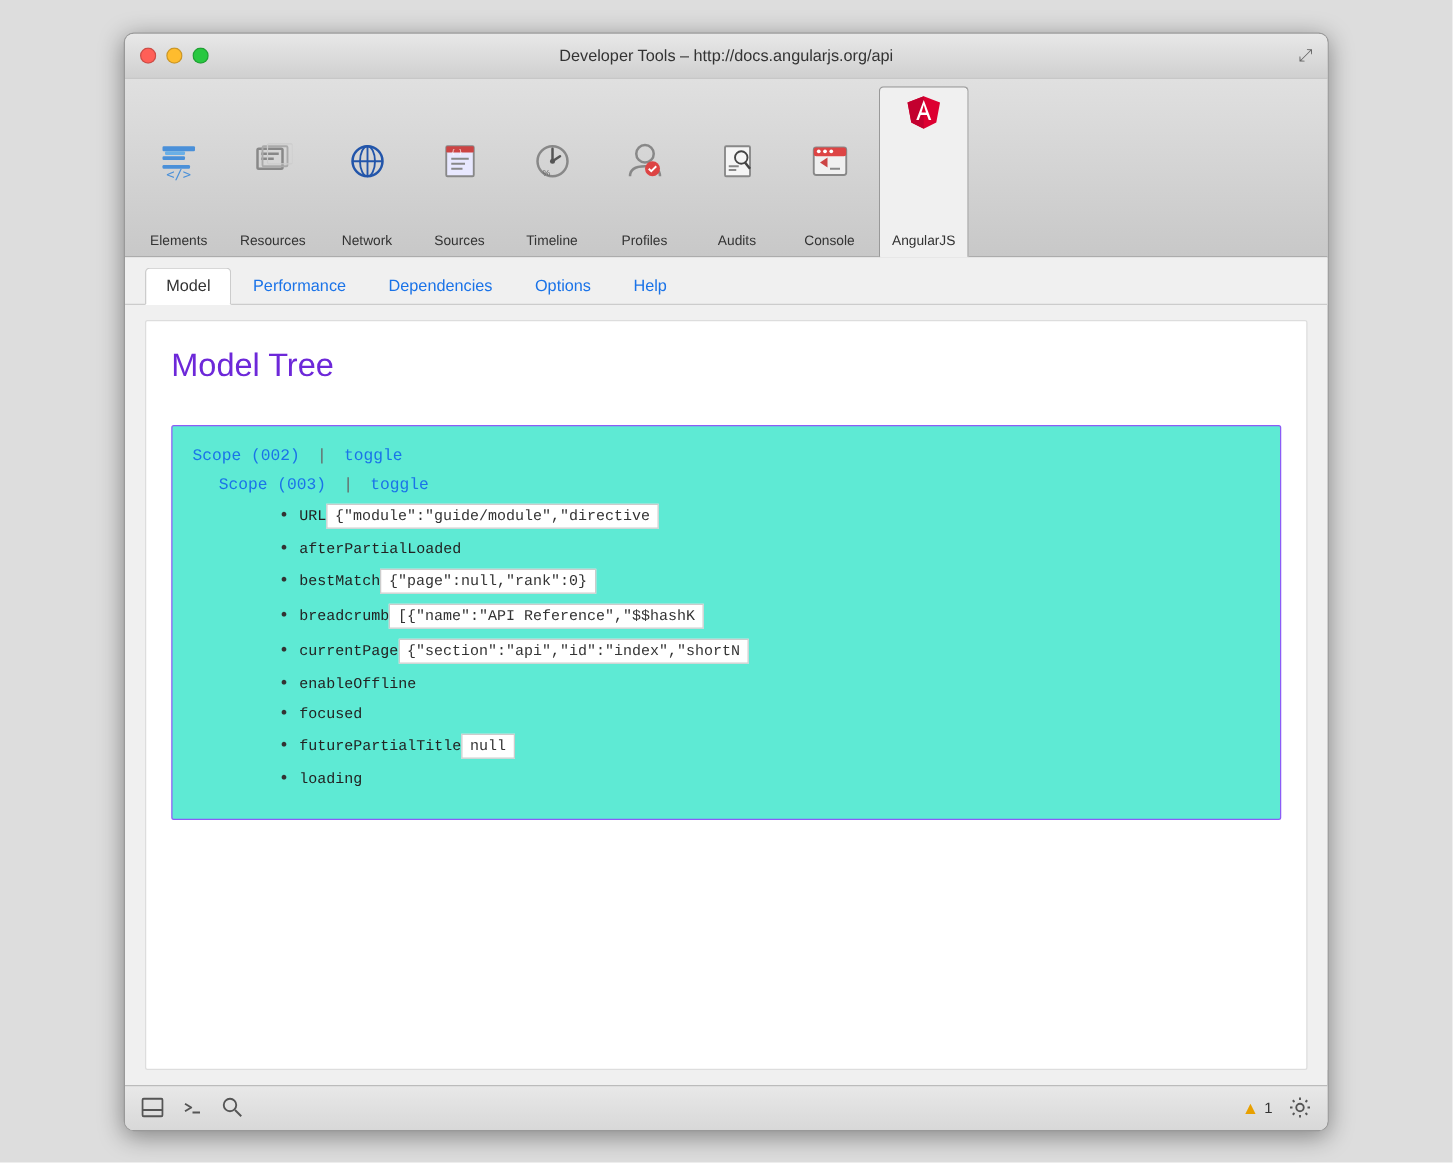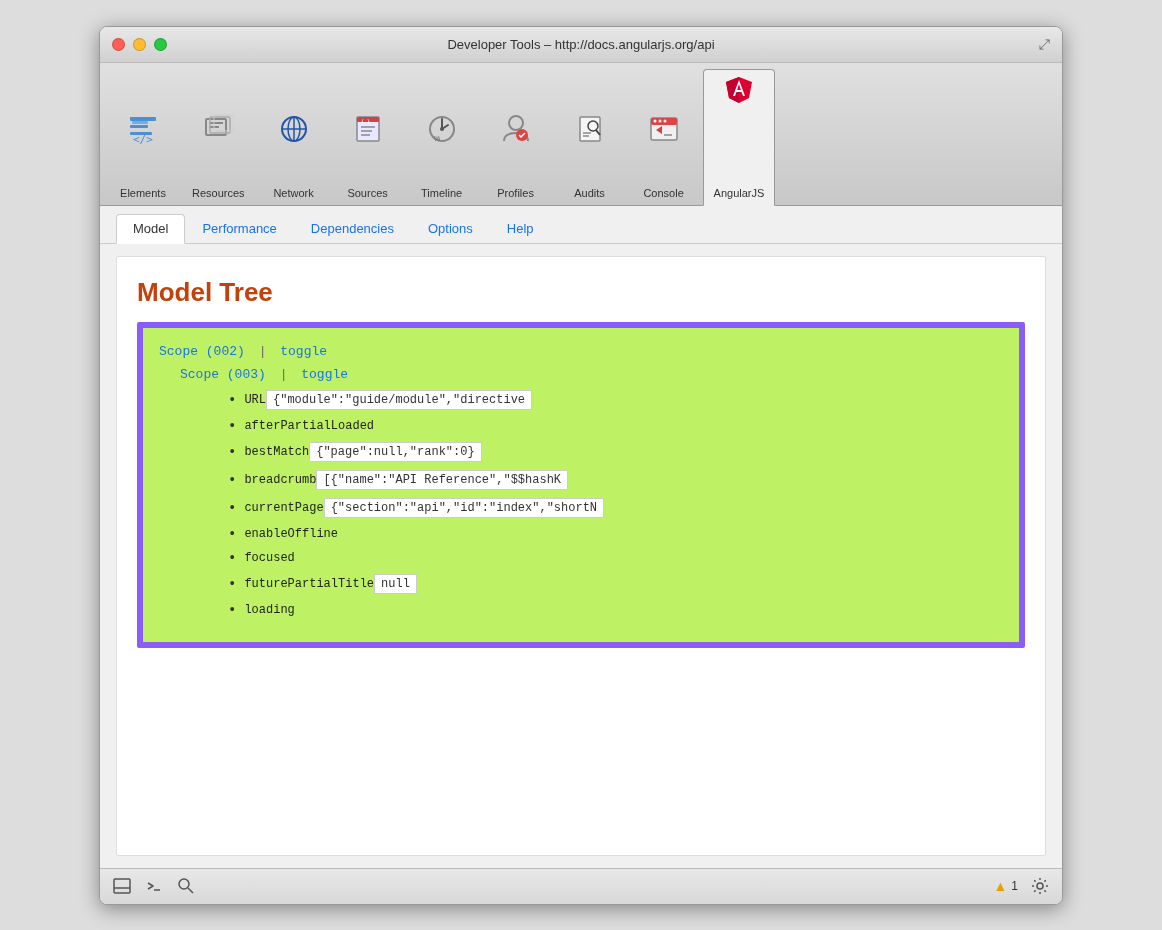--- a/index.html
+++ b/index.html
@@ -129,28 +129,28 @@
     .main-content {
       background: white;
       margin: 12px 16px;
       padding: 20px;
       border: 1px solid #ddd;
       border-radius: 2px;
       min-height: 600px;
     }
     .page-title {
       font-size: 26px;
-      font-weight: bold;
-      color: #c2410c;
-      margin-bottom: 14px;
+      font-weight: normal;
+      color: #6d28d9;
+      margin-bottom: 32px;
     }
     
     .tree-container {
-      background: #bef264;
-      border: 6px solid #8b5cf6;
+      background: #5eead4;
+      border: 1px solid #8b5cf6;
       border-radius: 2px;
       padding: 16px;
     }
     .scope-line {
       font-family: 'Courier New', Courier, monospace;
       font-size: 13px;
       margin-bottom: 8px;
     }
     .scope-link {
       color: #1a73e8;

